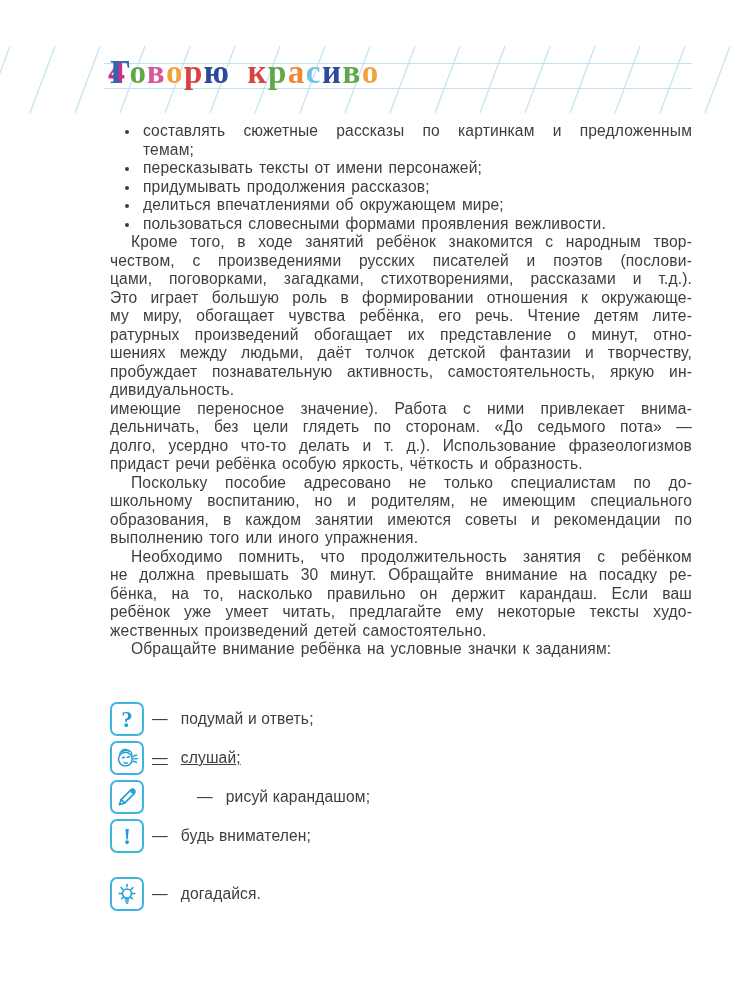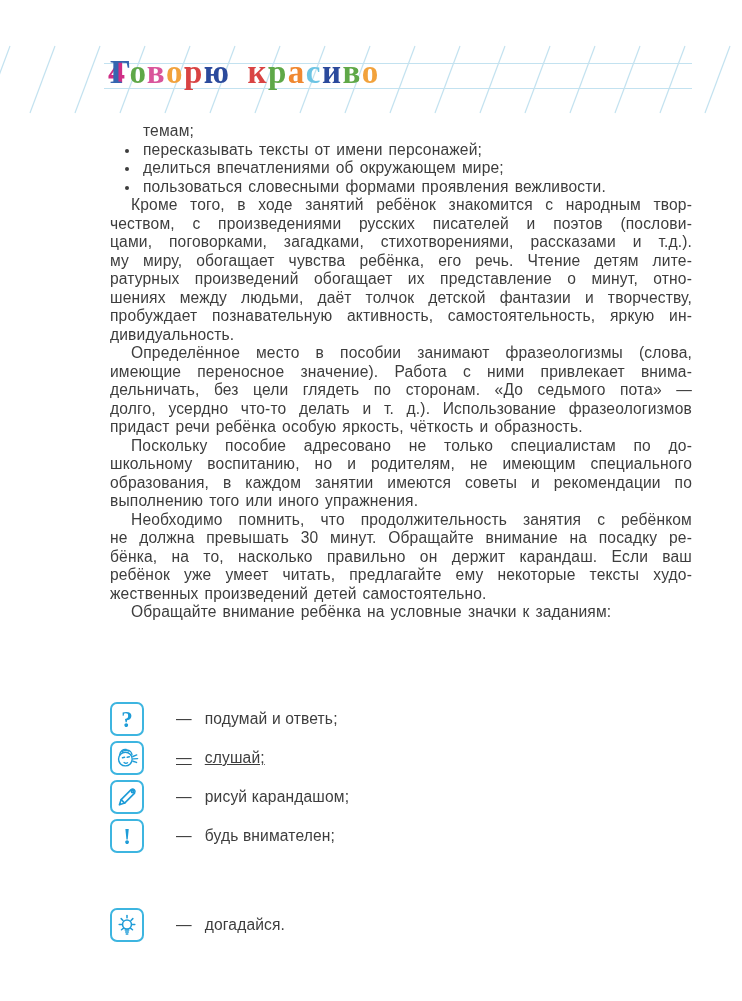--- a/index.html
+++ b/index.html
@@ -44,21 +44,21 @@
   .icon-box {
     width:34px; height:34px; box-sizing:border-box; flex:0 0 34px;
     border:2px solid var(--icon-border,#3db5e0); border-radius:7px;
     background:#fff; display:flex; align-items:center; justify-content:center;
   }
   .icon-box svg { display:block; }
   .glyph-text {
     font-family:"Liberation Serif", serif; font-weight:bold;
     font-size:23px; line-height:23px; color:var(--icon-glyph,#1e9cd7);
   }
-  .legend-label { margin-left:32px; font-size:15.6px; letter-spacing:0.15px; }
+  .legend-label { margin-left:8px; font-size:15.6px; letter-spacing:0.15px; }
   .legend-dash { margin-right:13px; }
 </style>
 </head>
 <body>
 
 <div class="page">
 
   <div class="header">
     <svg class="guides" width="742" height="125">
         <line x1="-15" y1="113" x2="10" y2="46" stroke="#c3e2f0" stroke-width="1.2"></line>
@@ -80,33 +80,35 @@
         <line x1="705" y1="113" x2="730" y2="46" stroke="#c3e2f0" stroke-width="1.2"></line>
         <line x1="750" y1="113" x2="775" y2="46" stroke="#c3e2f0" stroke-width="1.2"></line>
         <line x1="104" y1="63.5" x2="692" y2="63.5" stroke="#c3e2f0" stroke-width="1.2"></line>
         <line x1="104" y1="88.5" x2="692" y2="88.5" stroke="#c3e2f0" stroke-width="1.2"></line>
       </svg>
     <div class="page-num">4</div>
     <div class="title" title="Говорю красиво"><span style="color: rgb(53, 101, 176);">Г</span><span style="color: rgb(95, 168, 72);">о</span><span style="color: rgb(217, 85, 155);">в</span><span style="color: rgb(242, 162, 60);">о</span><span style="color: rgb(217, 67, 67);">р</span><span style="color: rgb(43, 74, 156);">ю</span><span class="sp"></span><span style="color: rgb(217, 67, 67);">к</span><span style="color: rgb(95, 168, 72);">р</span><span style="color: rgb(240, 136, 48);">а</span><span style="color: rgb(108, 196, 228);">с</span><span style="color: rgb(43, 74, 156);">и</span><span style="color: rgb(95, 168, 72);">в</span><span style="color: rgb(242, 162, 60);">о</span></div>
   </div>
 
   <div class="textblock">
+      <div class="line b-first"><span class="bullet-dot"></span><span>составлять сюжетные рассказы по картинкам и предложенным</span></div>
       <div class="line b-cont last"><span>темам;</span></div>
       <div class="line b-first last"><span class="bullet-dot"></span><span>пересказывать тексты от имени персонажей;</span></div>
+      <div class="line b-first last"><span class="bullet-dot"></span><span>придумывать продолжения рассказов;</span></div>
       <div class="line b-first last"><span class="bullet-dot"></span><span>делиться впечатлениями об окружающем мире;</span></div>
       <div class="line b-first last"><span class="bullet-dot"></span><span>пользоваться словесными формами проявления вежливости.</span></div>
       <div class="line p-first"><span>Кроме того, в ходе занятий ребёнок знакомится с народным твор-</span></div>
       <div class="line"><span>чеством, с произведениями русских писателей и поэтов (послови-</span></div>
       <div class="line"><span>цами, поговорками, загадками, стихотворениями, рассказами и т.д.).</span></div>
+      <div class="line"><span>Это играет большую роль в формировании отношения к окружающе-</span></div>
       <div class="line"><span>му миру, обогащает чувства ребёнка, его речь. Чтение детям лите-</span></div>
       <div class="line"><span>ратурных произведений обогащает их представление о минут, отно-</span></div>
       <div class="line"><span>шениях между людьми, даёт толчок детской фантазии и творчеству,</span></div>
       <div class="line"><span>пробуждает познавательную активность, самостоятельность, яркую ин-</span></div>
       <div class="line last"><span>дивидуальность.</span></div>
-      <div class="line p-first"><span>Определённое место в пособии занимают фразеологизмы (слова,</span></div>
       <div class="line"><span>имеющие переносное значение). Работа с ними привлекает внима-</span></div>
       <div class="line"><span>дельничать, без цели глядеть по сторонам. «До седьмого пота» —</span></div>
       <div class="line"><span>долго, усердно что-то делать и т. д.). Использование фразеологизмов</span></div>
       <div class="line last"><span>придаст речи ребёнка особую яркость, чёткость и образность.</span></div>
       <div class="line p-first"><span>Поскольку пособие адресовано не только специалистам по до-</span></div>
       <div class="line"><span>школьному воспитанию, но и родителям, не имеющим специального</span></div>
       <div class="line"><span>образования, в каждом занятии имеются советы и рекомендации по</span></div>
       <div class="line last"><span>выполнению того или иного упражнения.</span></div>
       <div class="line p-first"><span>Необходимо помнить, что продолжительность занятия с ребёнком</span></div>
       <div class="line"><span>не должна превышать 30 минут. Обращайте внимание на посадку ре-</span></div>
@@ -133,37 +135,37 @@
        <path d="M7.8 11.8 l2 -0.5"></path>
             <path d="M12.2 11.3 l2 -0.4"></path>
        <path d="M9.3 16.2 q1.6 1.2 3.2 0.2"></path>
        <path d="M17.4 10.6 l3.6 -1.4"></path>
             <path d="M17.9 12.8 l3.9 -0.2"></path>
             <path d="M17.5 15 l3.3 1.1"></path>
      </svg>
         </span>
         <span class="legend-label"><span class="legend-dash">—</span><span>слушай;</span></span>
       </div>
-      <div class="legend-row" style="top: 780px;">
+      <div class="legend-row" style="top: 780px; gap: 45px;">
         <span class="icon-box">
           <svg width="26" height="26" viewBox="0 0 24 24" fill="none" stroke="#1e9cd7" stroke-width="1.5" stroke-linecap="round" stroke-linejoin="round">
        <path d="M5 19.2 L6.6 14.4 L15.8 5.2 A2.3 2.3 0 0 1 19 8.4 L9.8 17.6 Z"></path>
        <path d="M6.6 14.4 L9.8 17.6"></path>
        <circle cx="17.1" cy="6.9" r="1.05"></circle>
      </svg>
         </span>
         <span class="legend-label"><span class="legend-dash">—</span><span>рисуй карандашом;</span></span>
       </div>
       <div class="legend-row" style="top: 819px;">
         <span class="icon-box">
           <span class="glyph-text">!</span>
         </span>
         <span class="legend-label"><span class="legend-dash">—</span><span>будь внимателен;</span></span>
       </div>
-      <div class="legend-row" style="top: 908px; justify-content: center;">
+      <div class="legend-row" style="top: 877px; justify-content: center;">
         <span class="icon-box">
           <svg width="26" height="26" viewBox="0 0 24 24" fill="none" stroke="#1e9cd7" stroke-width="1.4" stroke-linecap="round">
        <circle cx="12" cy="11.5" r="4.1"></circle>
        <path d="M10.4 16.6 h3.2"></path>
             <path d="M10.8 18.5 h2.4"></path>
             <path d="M11.3 20.3 h1.4"></path>
        <path d="M12 3.2 v2.2"></path>
             <path d="M4.8 11.5 h2.4"></path>
             <path d="M16.8 11.5 h2.4"></path>
        <path d="M6.6 6.1 l1.7 1.7"></path>

